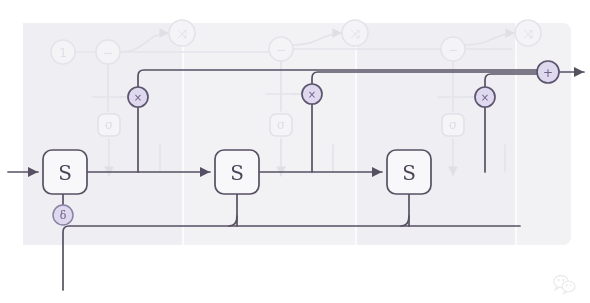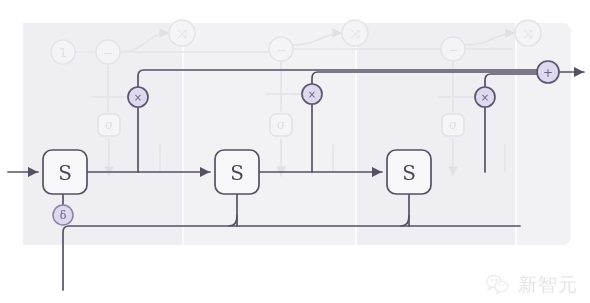--- a/index.html
+++ b/index.html
@@ -227,16 +227,15 @@
     <svg width="26" height="22" viewBox="0 0 26 22">
       <ellipse cx="9" cy="8.5" rx="7.2" ry="6" fill="none" stroke="#d8d8de" stroke-width="1.3"></ellipse>
       <path d="M5,13.5 L3.2,16.6 L6.6,14.9" fill="none" stroke="#d8d8de" stroke-width="1.3"></path>
       <circle cx="6.6" cy="7" r="0.95" fill="#c9c9cf"></circle>
       <circle cx="11.4" cy="7" r="0.95" fill="#c9c9cf"></circle>
       <ellipse cx="16.5" cy="13.5" rx="6.4" ry="5.4" fill="#ffffff" stroke="#d8d8de" stroke-width="1.3"></ellipse>
       <path d="M13.2,18 L11.6,20.6 L14.6,19.2" fill="none" stroke="#d8d8de" stroke-width="1.3"></path>
       <circle cx="14.6" cy="12.3" r="0.8" fill="#c9c9cf"></circle>
       <circle cx="18.6" cy="12.3" r="0.8" fill="#c9c9cf"></circle>
     </svg>
-    <span class="wm-text">新智元</span>
   </div>
 
 </div>
 
 </body></html>

